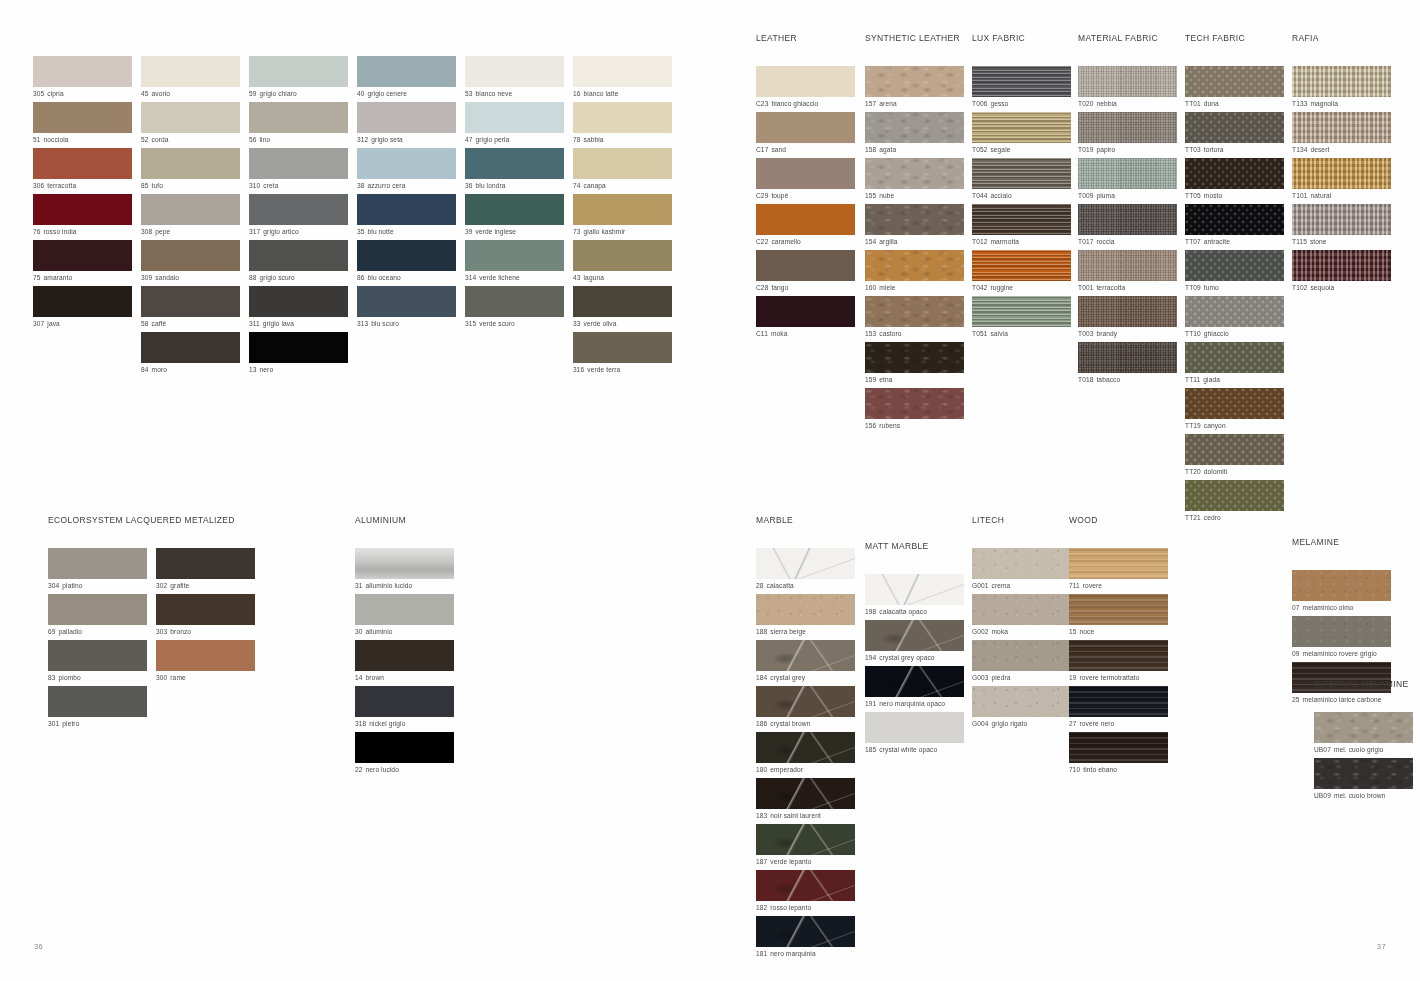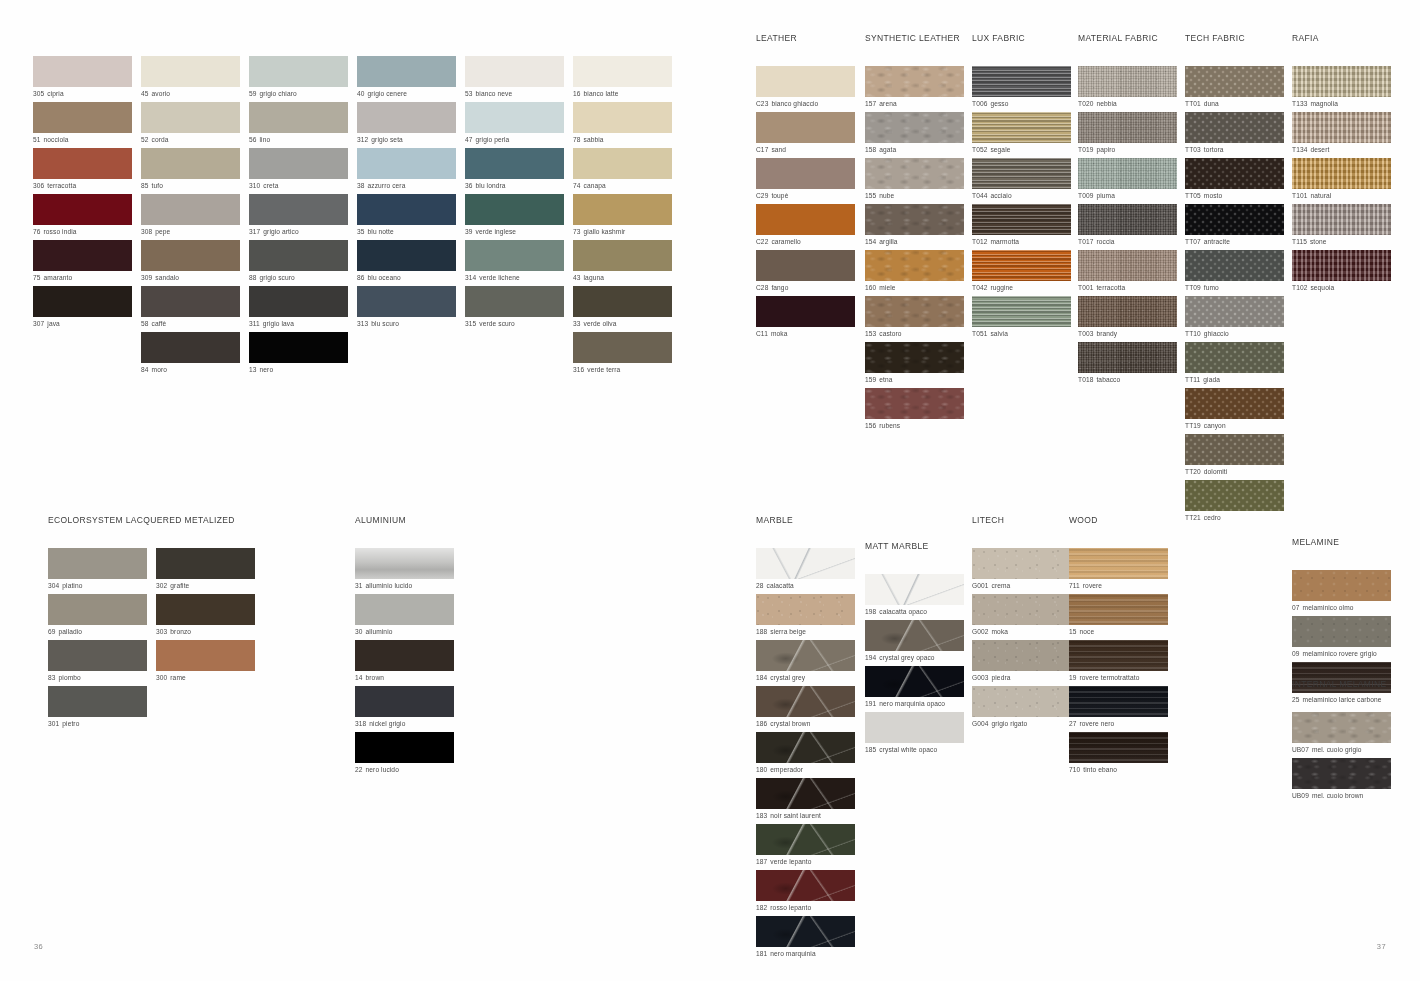--- a/index.html
+++ b/index.html
@@ -743,21 +743,21 @@
             </div>
             <div class="swatch-item">
               <div class="sw tex-wood" style="background-color: rgb(45, 33, 27);"></div>
               <div class="lbl"><span class="code">25</span><span>melaminico larice carbone</span></div>
             </div>
           </div>
         </div>
     </div>
 
 
-    <div class="block" style="left:582px; top:679px;">
+    <div class="block" style="left:604px; top:679px;">
       <div class="block-title">INTERNAL MELAMINE</div>
       <div class="cols" style="margin-top:23px;">
           <div class="col" style="width: 104px;">
             <div class="swatch-item">
               <div class="sw tex-leather" style="background-color: rgb(161, 151, 137);"></div>
               <div class="lbl"><span class="code">UB07</span><span>mel. cuoio grigio</span></div>
             </div>
             <div class="swatch-item">
               <div class="sw tex-leather" style="background-color: rgb(52, 48, 48);"></div>
               <div class="lbl"><span class="code">UB09</span><span>mel. cuoio brown</span></div>

